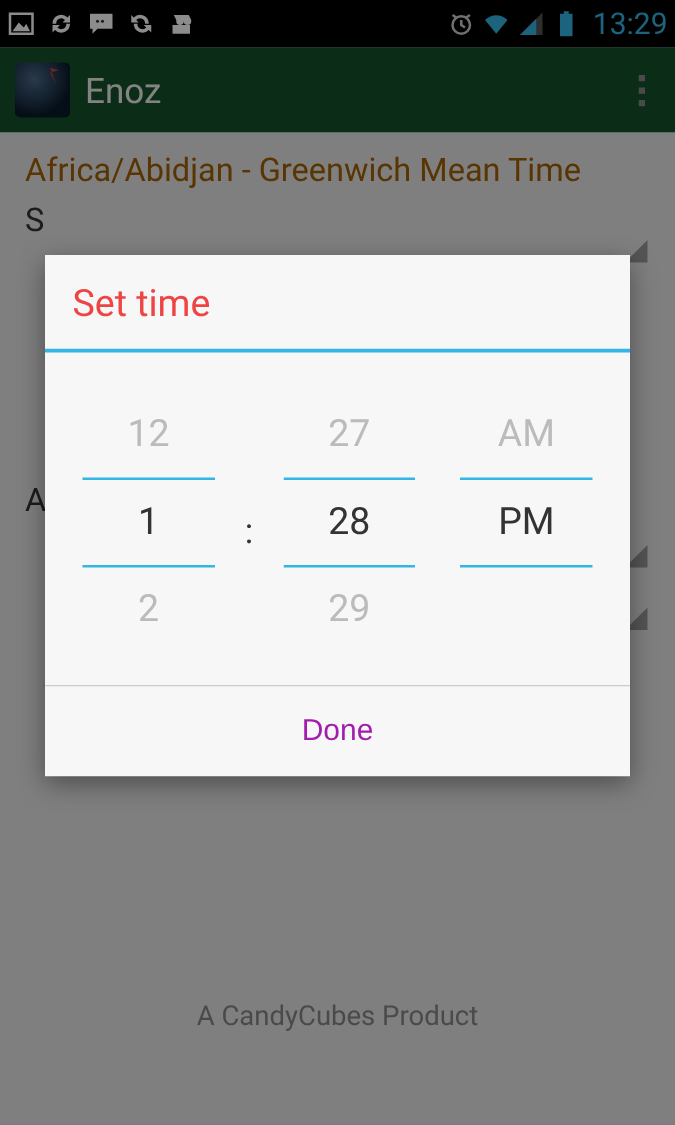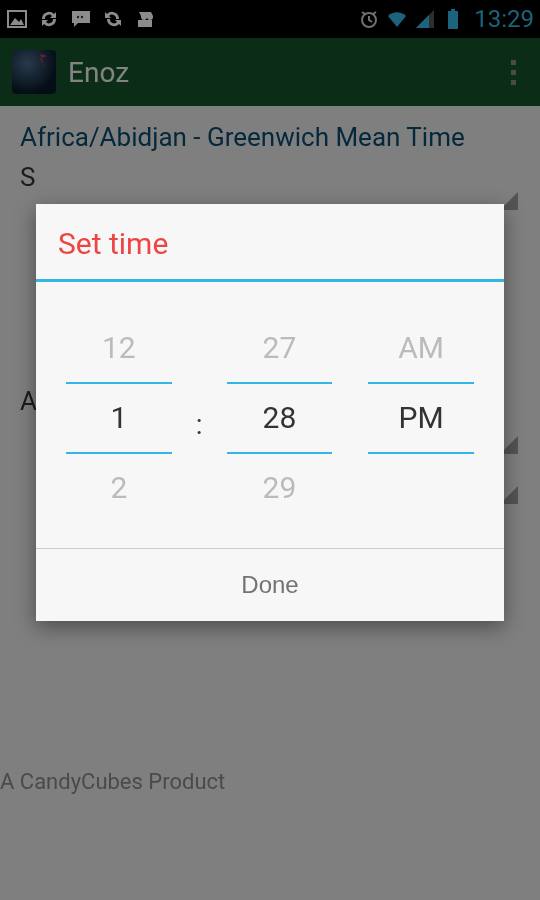--- a/index.html
+++ b/index.html
@@ -33,24 +33,24 @@
     .overflow-dots { width: 30px; display: flex; flex-direction: column; align-items: center; gap: 5px; }
     .overflow-dots span { width: 5px; height: 5px; background: #888; }
 
     .page {
       background: #e8e8e8;
       height: 794px;
       position: relative;
       padding-top: 14px;
     }
     .page-title { text-align: center; font-size: 36px; color: #888; font-weight: 300; margin-bottom: 8px; }
-    .tz-row { font-size: 26px; color: #0c4a6e; padding: 2px 20px; }
+    .tz-row { font-size: 26px; color: #a16207; padding: 2px 20px; }
     .page-cut { font-size: 26px; color: #333; padding: 2px 20px; }
     .field-triangle { position: absolute; right: 22px; width: 0; height: 0; border-left: 18px solid transparent; border-bottom: 18px solid #999; }
-    .footer-text { position: absolute; bottom: 106px; width: 100%; color: #888; font-size: 22px; }
+    .footer-text { position: absolute; bottom: 74px; width: 100%; text-align: center; color: #888; font-size: 22px; }
 
     .scrim { position: absolute; top: 0; left: 0; width: 540px; height: 900px; background: rgba(0,0,0,0.45); }
 
     .dialog {
       position: absolute;
       left: 36px;
       top: 204px;
       width: 468px;
       background: #f7f7f7;
       box-shadow: 0 6px 20px rgba(0,0,0,0.4);
@@ -63,21 +63,21 @@
       border-bottom: 3px solid #33B5E5;
     }
     .picker-area { padding: 36px 30px 30px 30px; display: flex; justify-content: center; gap: 36px; }
     .picker-col { width: 110px; text-align: center; position: relative; }
     .picker-val { font-size: 30px; color: #bbb; height: 60px; line-height: 60px; }
     .picker-val.selected { color: #333; font-size: 30px; }
     .picker-divider { height: 2px; background: #33B5E5; margin: 4px 0; }
     .colon { font-size: 28px; color: #333; align-self: center; height: 190px; display:flex; align-items:center; margin: 0 -12px; position: relative; top: 6px; }
 
     .dialog-footer { border-top: 1px solid #ccc; }
-    .done-btn { display: block; width: 100%; text-align: center; padding: 22px 17px; font-size: 24px; color: #737373; background: transparent; border: none; cursor: pointer; }
+    .done-btn { display: block; width: 100%; text-align: center; padding: 22px 17px; font-size: 24px; color: #a21caf; background: transparent; border: none; cursor: pointer; }
 
     svg { display: block; }
   </style>
 </head>
 <body>
 
 <div class="status-bar">
   <div class="status-left">
     <span class="status-icon">
         <svg width="22" height="22" viewBox="0 0 22 22">

